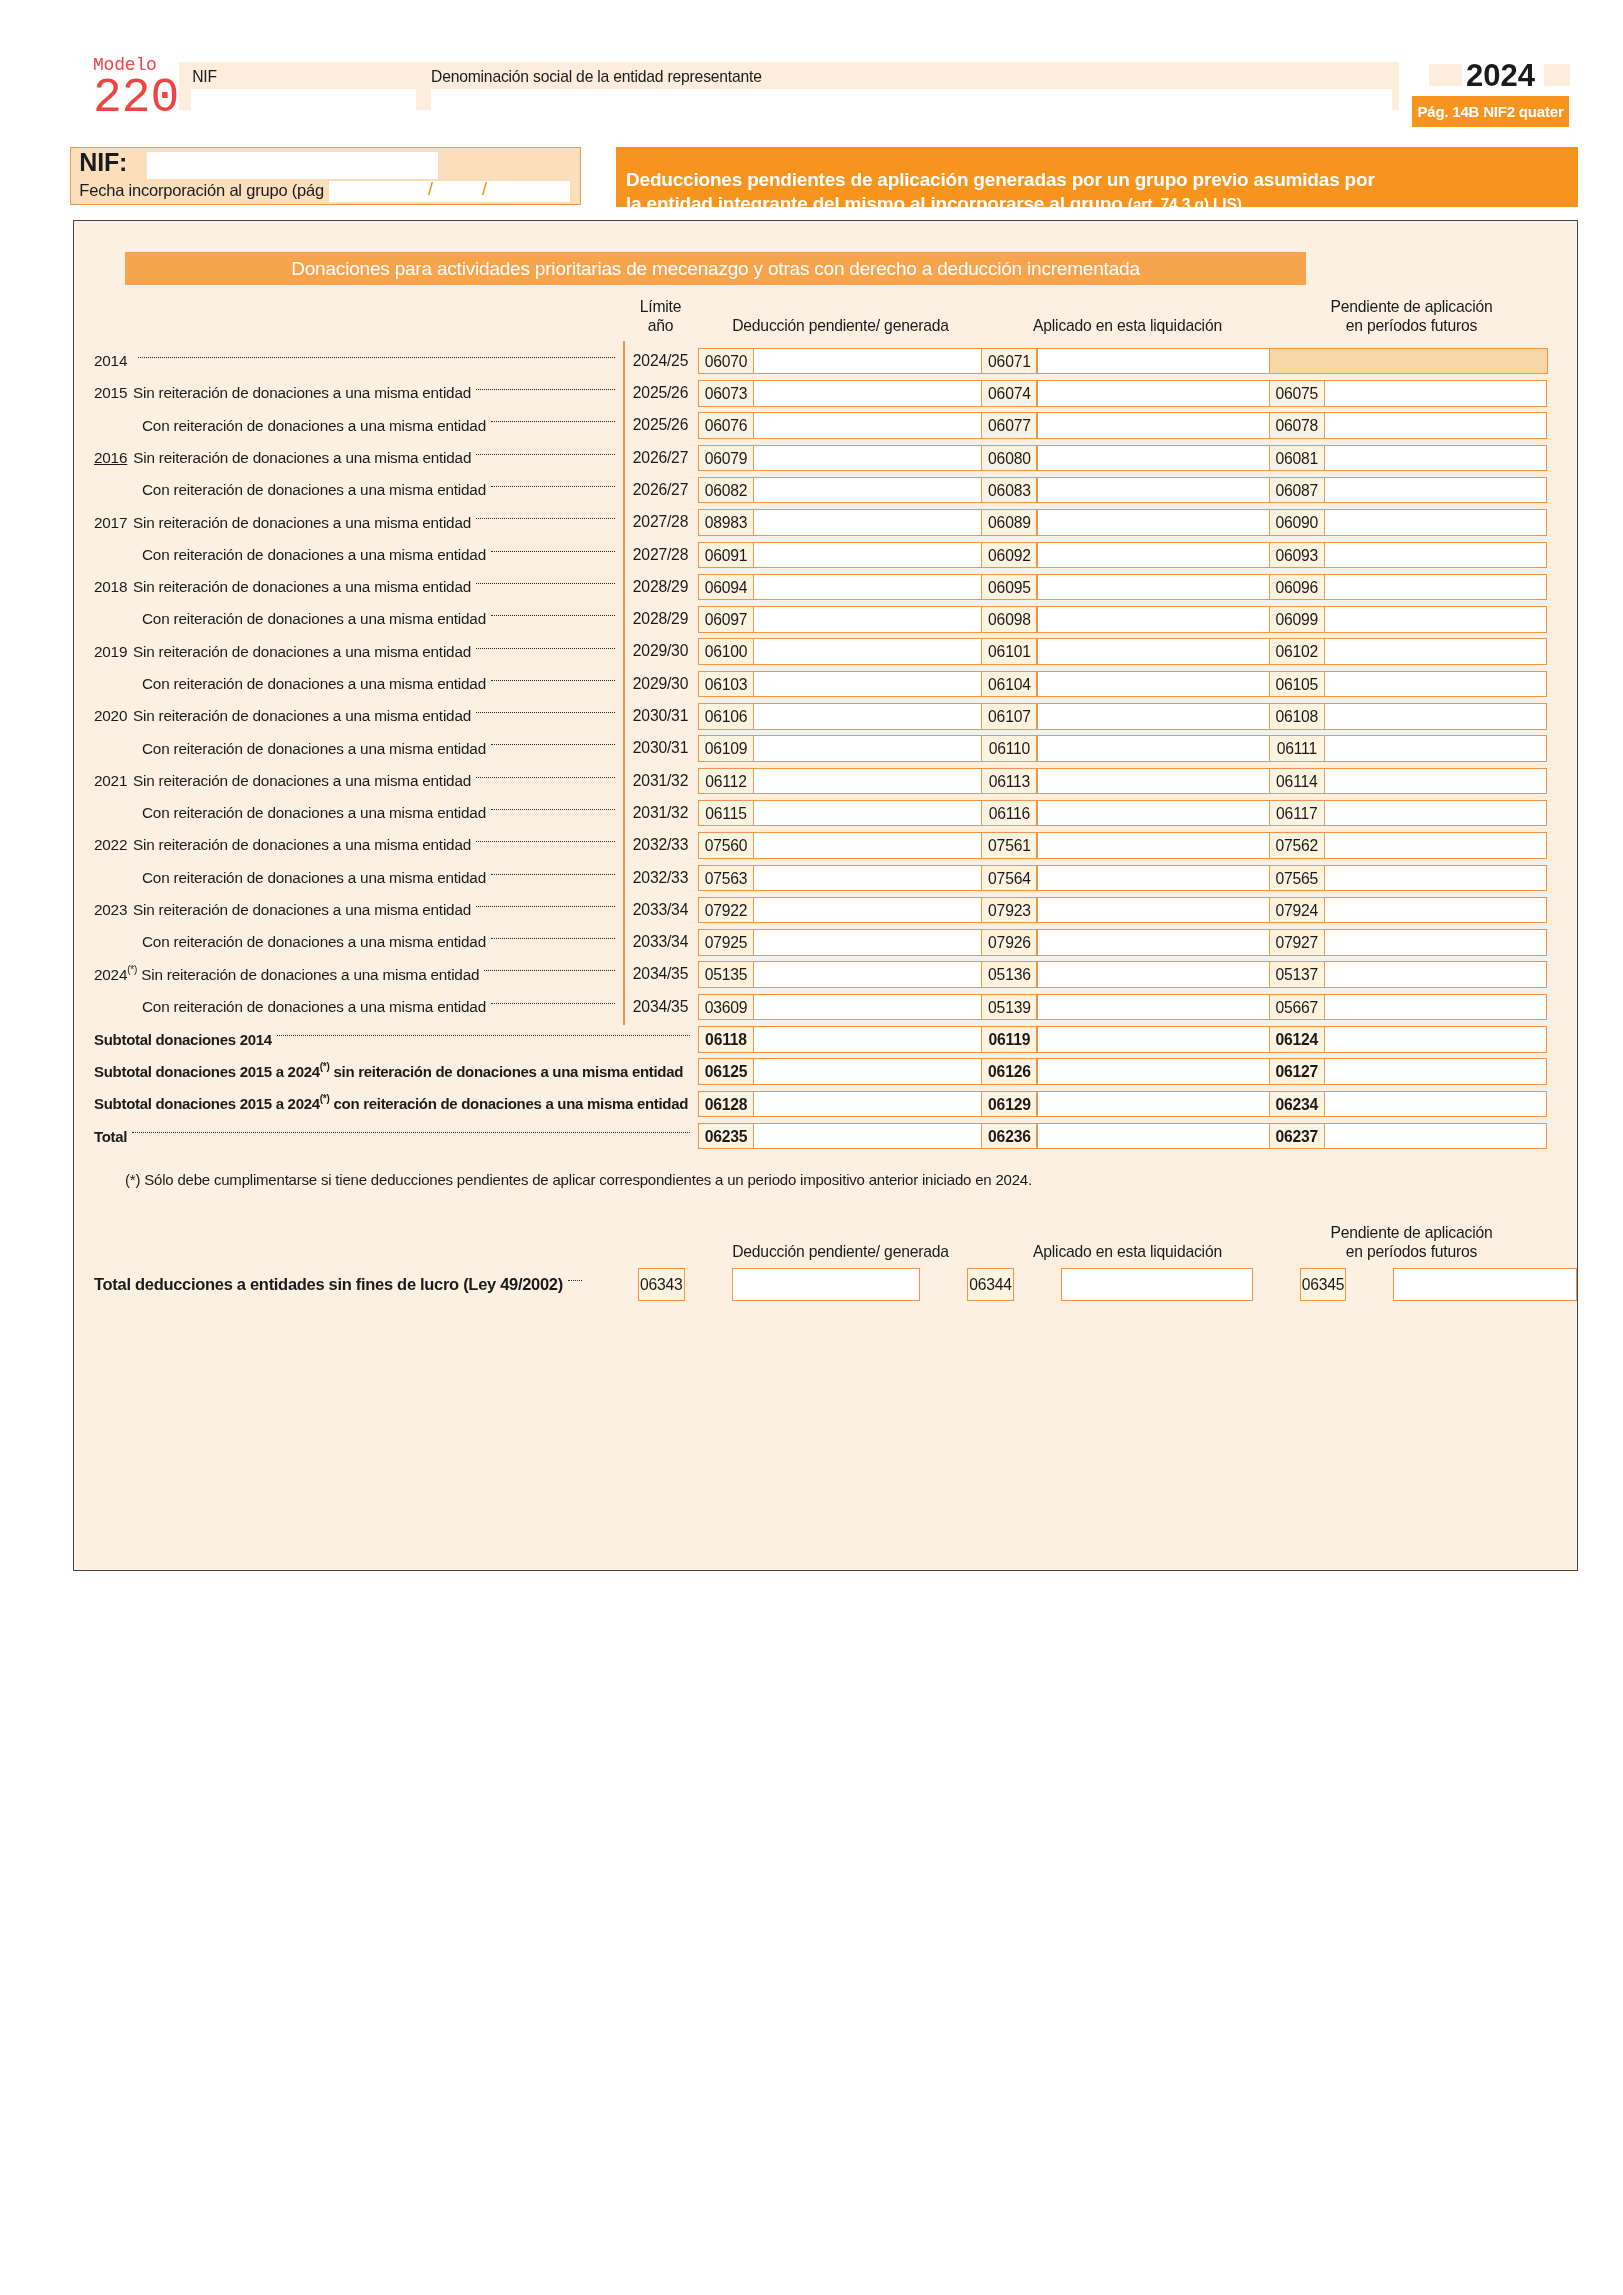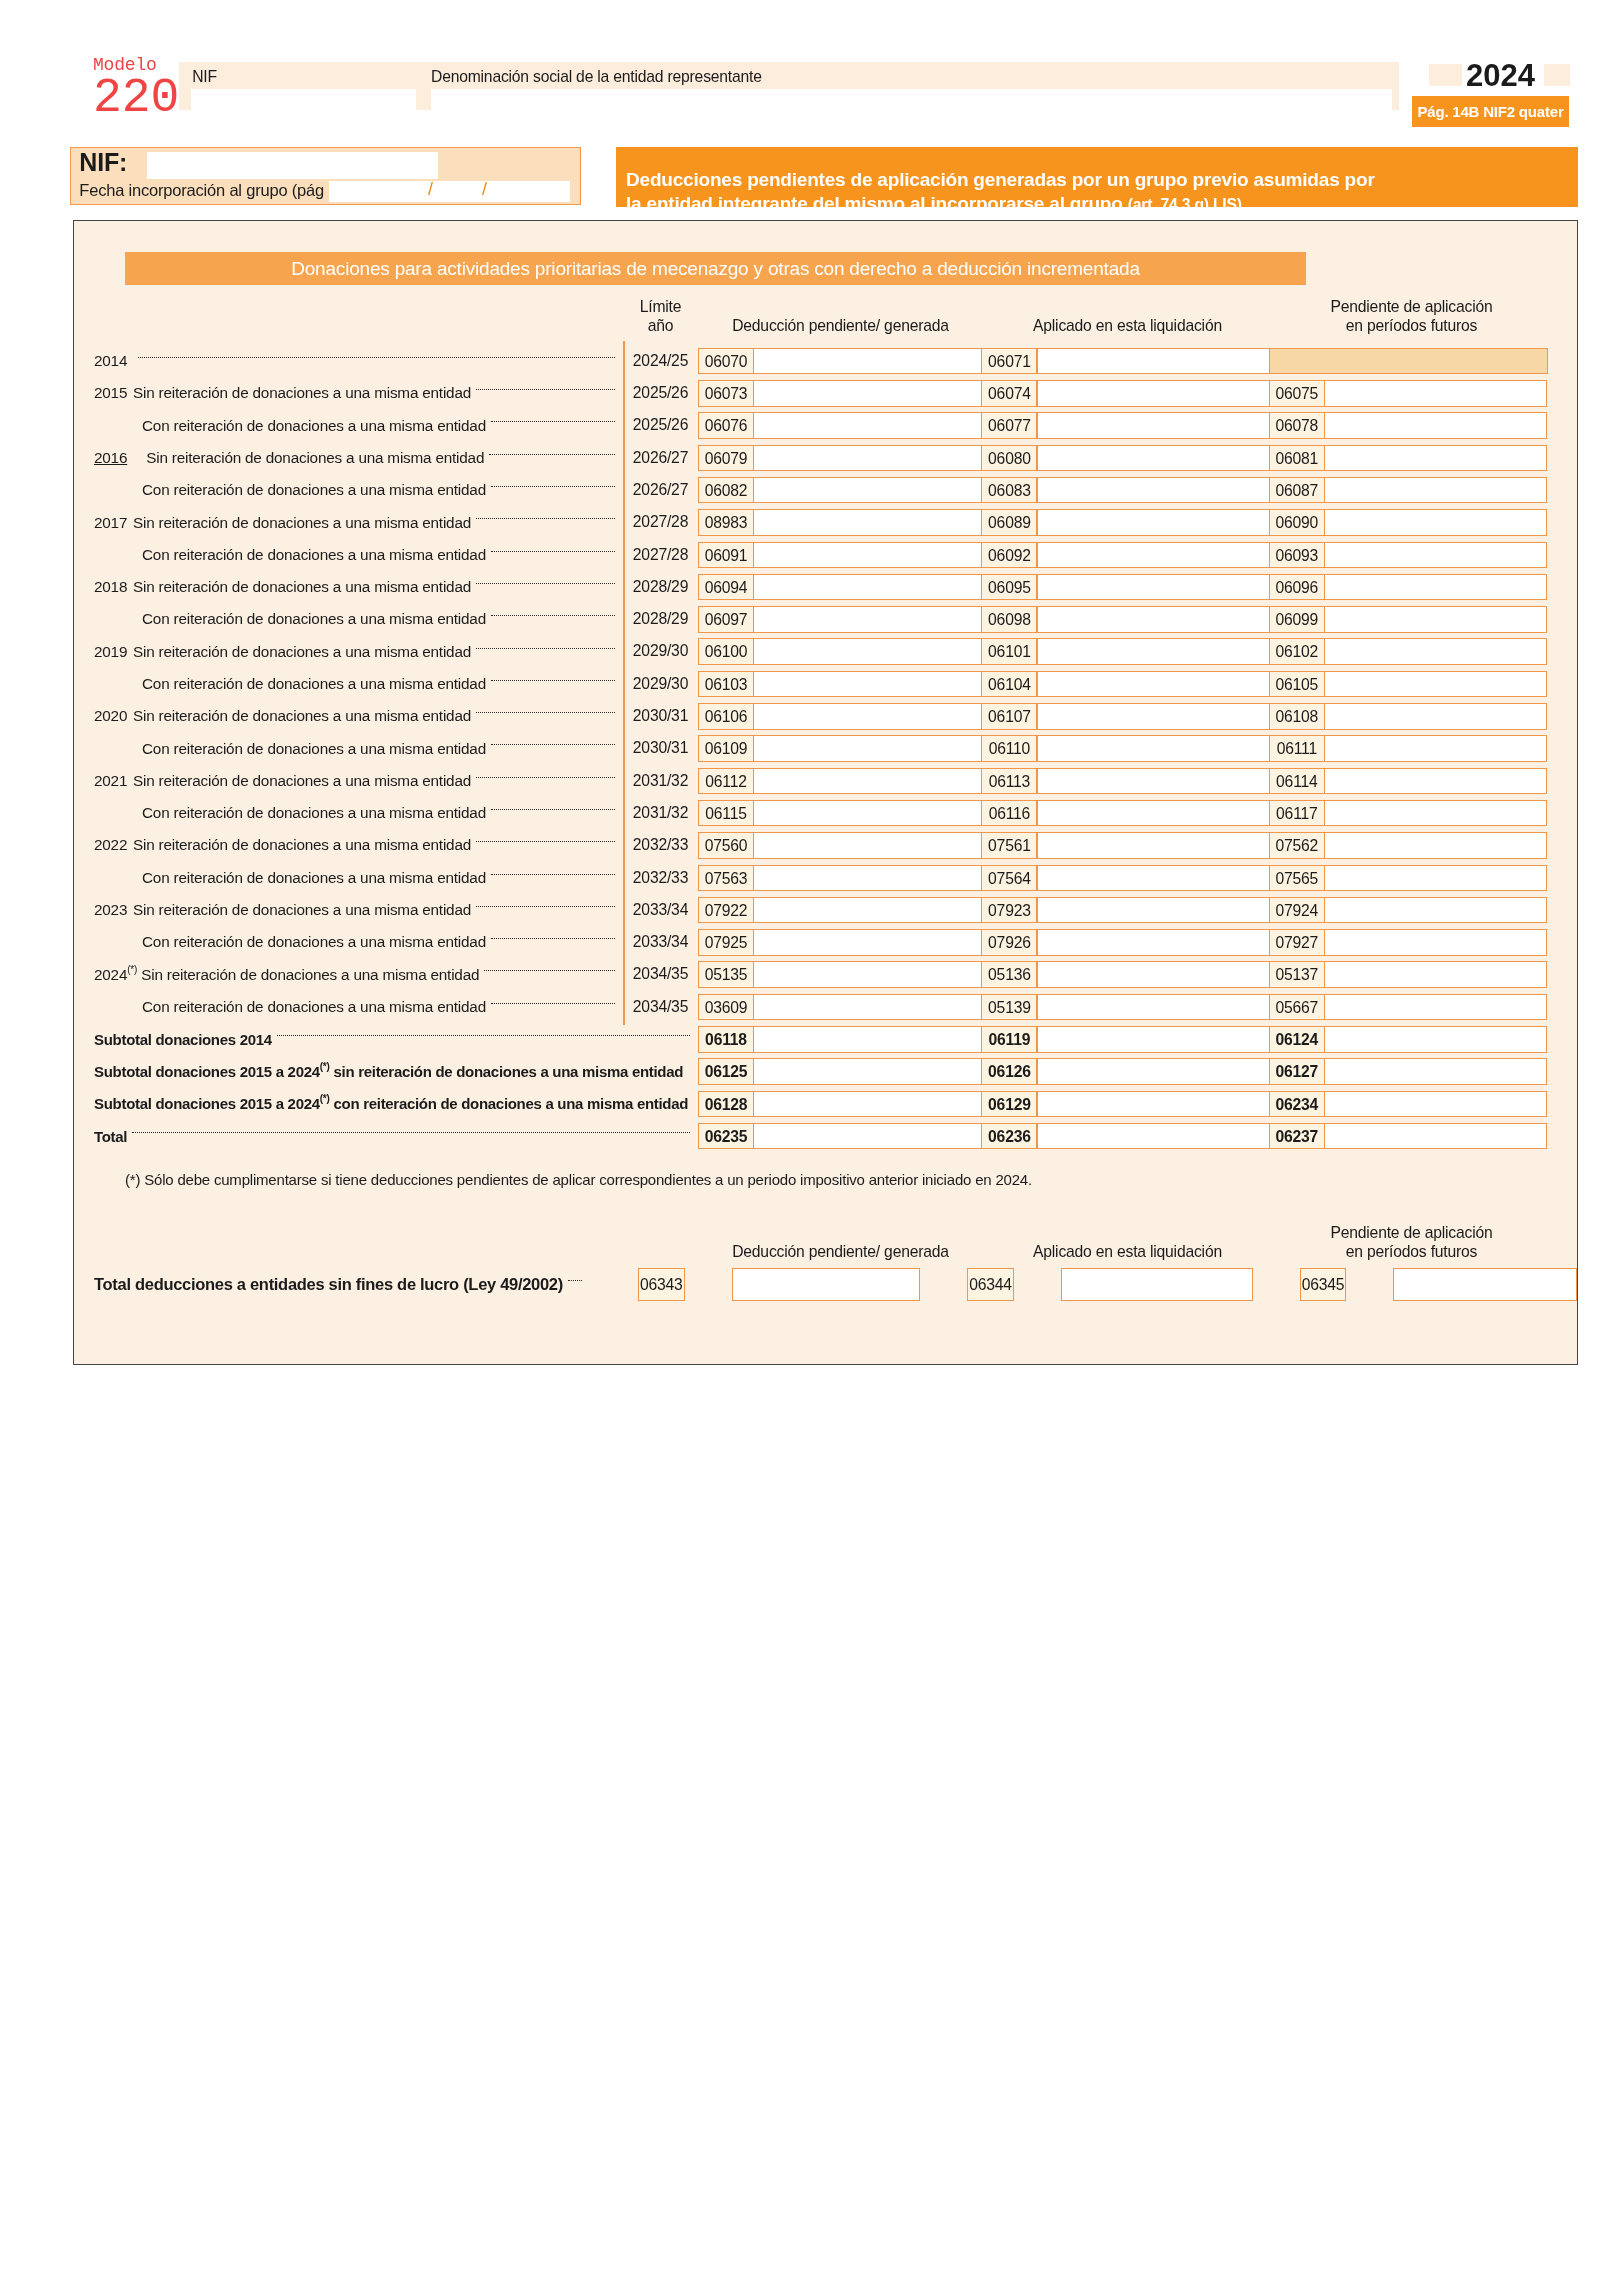--- a/index.html
+++ b/index.html
@@ -29,21 +29,21 @@
   .nif-box .fecha-l { position:absolute; left:8.3px; top:33px; font-size:16.5px; }
   .nif-box .date-i { position:absolute; left:258px; top:33px; width:241px; height:20.7px; background:#fff; }
   .date-i .sl { position:absolute; top:-1.7px; color:#f28a12; font-size:18px; }
   .date-i .sl1 { left:99px; } .date-i .sl2 { left:153px; }
 
   .banner { position:absolute; left:616px; top:147px; width:962px; height:60px; background:#f7941e; color:#fff;
             padding:21px 10px; font-weight:bold; font-size:19px; line-height:24px; }
   .banner .note { font-size:15.7px; }
 
   
-  .main-box { position:absolute; left:73px; top:220px; width:1505px; height:1145px; background:#fbf0e2; border:1.7px solid #454545; }
+  .main-box { position:absolute; left:73px; top:220px; width:1505px; height:1351px; background:#fbf0e2; border:1.7px solid #454545; }
   .section-bar { margin:31px 0 0 51px; width:1181px; height:33px; background:#f7a44e; color:#fff;
                  font-size:19px; text-align:center; line-height:33px; }
 
   .thead { display:flex; margin:11.6px 0 0 20px; align-items:flex-end; }
   .th { font-size:15.7px; text-align:center; line-height:19px; }
   .sp640 { width:529px; } .sp731 { width:604px; }
   .w91 { width:75px; } .w345 { width:285px; } .w350 { width:289px; } .w338 { width:279px; }
 
   .rows { position:relative; margin:13.2px 0 0 20px; }
   .vline { position:absolute; left:529px; top:-6.6px; width:1.7px; height:684px; background:#f0964b; }
@@ -159,21 +159,21 @@
           <div class="lim">2025/26</div>
           <div class="cell code">06076</div>
           <div class="cell inp c1"></div>
           <div class="cell code">06077</div>
           <div class="cell inp c2"></div>
           <div class="cell code">06078</div>
           <div class="cell inp c3"></div>
         </div>
         <div class="t-row">
           <div class="lbl">
-            <span class="pre" style="margin-right: 19px; text-decoration: underline;">2016</span>
+            <span class="pre" style="margin-right: 6px; text-decoration: underline;">2016</span>
             <span class="txt">Sin reiteración de donaciones a una misma entidad</span>
             <span class="leader"></span>
           </div>
           <div class="lim">2026/27</div>
           <div class="cell code">06079</div>
           <div class="cell inp c1"></div>
           <div class="cell code">06080</div>
           <div class="cell inp c2"></div>
           <div class="cell code">06081</div>
           <div class="cell inp c3"></div>

